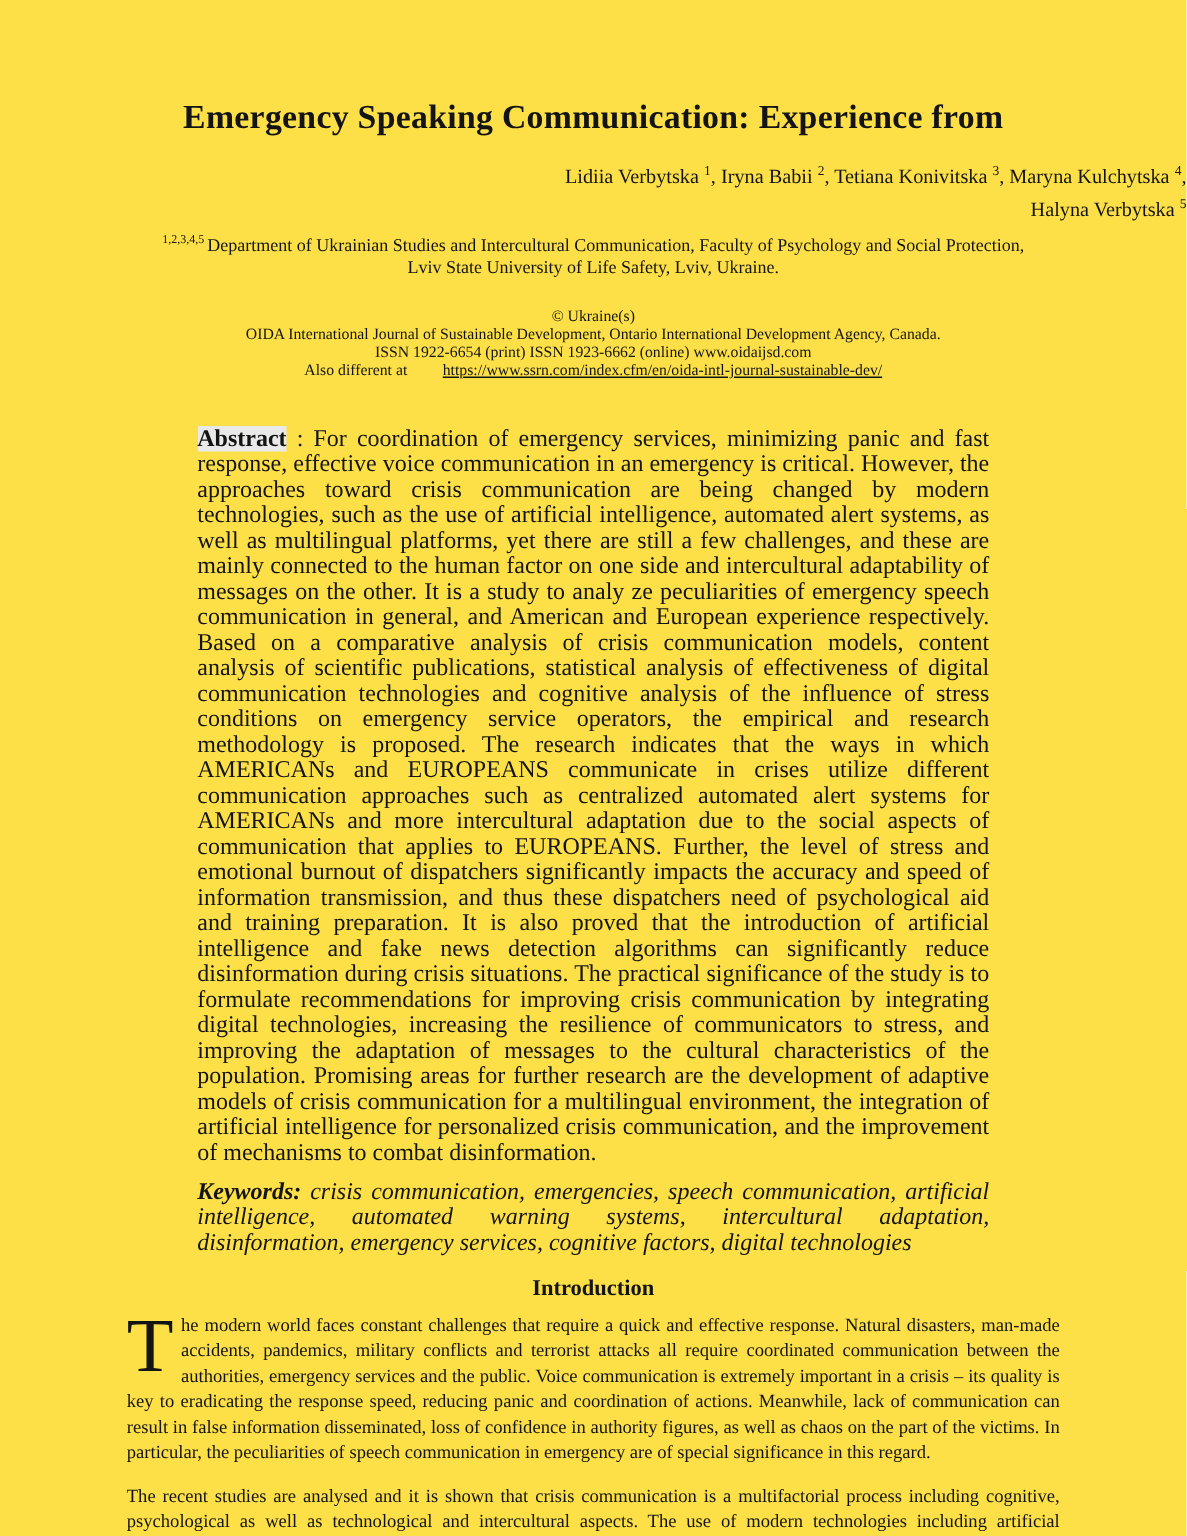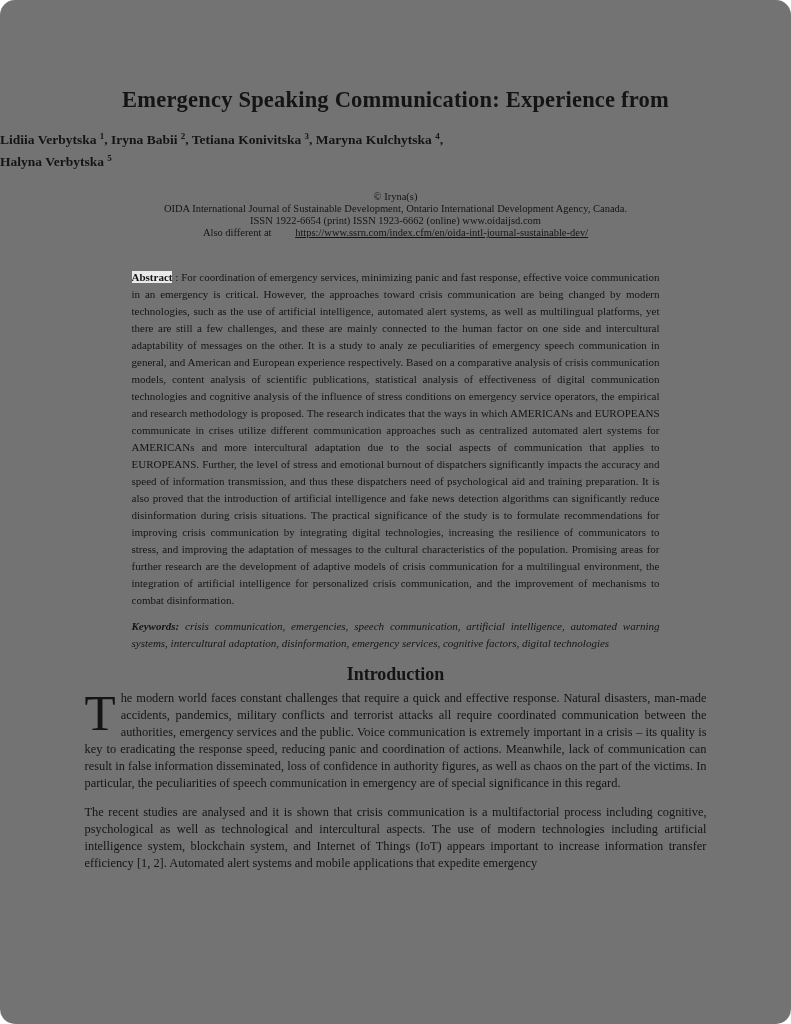--- a/index.html
+++ b/index.html
@@ -1,42 +1,41 @@
 <!DOCTYPE html>
 <html><head>
 <meta charset="utf-8">
 <style>
   html, body { margin: 0; padding: 0; background: #ffffff; }
   .page {
     position: relative;
     width: 791px;
     height: 1024px;
     margin: 0 auto;
-    background: #737373;
+    background: #fde047;
     color: #141414;
     font-family: "Liberation Serif", serif;
     overflow: hidden;
     box-sizing: border-box;
-    padding-top: 86px;
-    border-radius: 15px;
+    padding-top: 64px;
   }
   .title {
     margin: 0 auto;
     text-align: center;
     font-size: 22.5px;
     font-weight: bold;
     line-height: 28px;
     letter-spacing: 0.2px;
   }
   .title .tline { display: block; }
   .authors {
     margin: 12px auto 0 auto;
-    text-align: left;
+    text-align: right;
     font-size: 13.5px;
-    font-weight: bold;
+    font-weight: normal;
     line-height: 18px;
   }
   .authors sup { font-size: 9px; }
   .affiliation {
     width: 586px;
     margin: 3px auto 0 auto;
     text-align: center;
     font-size: 12px;
     line-height: 15px;
   }
@@ -44,30 +43,30 @@
   .pubblock {
     margin: 20px auto 0 auto;
     text-align: center;
     font-size: 10.5px;
     line-height: 12px;
   }
   .link { color: #141414; text-decoration: underline; cursor: pointer; margin-left: 21px; }
   .abstract-block {
     width: 528px;
     margin: 30px auto 0 auto;
-    font-size: 11px;
+    font-size: 16px;
     line-height: 17px;
   }
   .just { text-align: justify; margin: 0; }
   .abs-label { background: #e9e9e9; }
   .keywords { margin-top: 9px; font-style: italic; }
   .section-heading {
     margin: 14px 0 0 0;
     text-align: center;
-    font-size: 18px;
+    font-size: 15px;
     font-weight: bold;
     line-height: 16px;
   }
   .bodytext {
     width: 622px;
     margin: 8px auto 0 auto;
     font-size: 12.4px;
     line-height: 16.9px;
   }
   .dropcap {
@@ -85,23 +84,26 @@
 
   <h1 class="title">
     <span class="tline">Emergency Speaking Communication: Experience from</span>
   </h1>
 
   <div class="authors">
     <span><span>Lidiia Verbytska </span><sup>1</sup><span>, </span></span><span><span>Iryna Babii </span><sup>2</sup><span>, </span></span><span><span>Tetiana Konivitska </span><sup>3</sup><span>, </span></span><span><span>Maryna Kulchytska </span><sup>4</sup><span>,</span></span><br>
     <span><span>Halyna Verbytska </span><sup>5</sup></span>
   </div>
 
+  <div class="affiliation">
+    <sup>1,2,3,4,5 </sup><span>Department of Ukrainian Studies and Intercultural Communication, Faculty of Psychology and Social Protection, Lviv State University of Life Safety, Lviv, Ukraine.</span>
+  </div>
 
   <div class="pubblock">
-    <div>© Iryna(s)</div>
+    <div>© Ukraine(s)</div>
     <div>OIDA International Journal of Sustainable Development, Ontario International Development Agency, Canada.</div>
     <div>ISSN 1922-6654 (print) ISSN 1923-6662 (online) www.oidaijsd.com</div>
     <div><span>Also different at </span><a class="link">https://www.ssrn.com/index.cfm/en/oida-intl-journal-sustainable-dev/</a></div>
   </div>
 
   <div class="abstract-block">
     <p class="just"><span class="abs-label"><b>Abstract</b></span><span> : </span><span>For coordination of emergency services, minimizing panic and fast response, effective voice communication in an emergency is critical. However, the approaches toward crisis communication are being changed by modern technologies, such as the use of artificial intelligence, automated alert systems, as well as multilingual platforms, yet there are still a few challenges, and these are mainly connected to the human factor on one side and intercultural adaptability of messages on the other. It is a study to analy ze peculiarities of emergency speech communication in general, and American and European experience respectively. Based on a comparative analysis of crisis communication models, content analysis of scientific publications, statistical analysis of effectiveness of digital communication technologies and cognitive analysis of the influence of stress conditions on emergency service operators, the empirical and research methodology is proposed. The research indicates that the ways in which AMERICANs and EUROPEANS communicate in crises utilize different communication approaches such as centralized automated alert systems for AMERICANs and more intercultural adaptation due to the social aspects of communication that applies to EUROPEANS. Further, the level of stress and emotional burnout of dispatchers significantly impacts the accuracy and speed of information transmission, and thus these dispatchers need of psychological aid and training preparation. It is also proved that the introduction of artificial intelligence and fake news detection algorithms can significantly reduce disinformation during crisis situations. The practical significance of the study is to formulate recommendations for improving crisis communication by integrating digital technologies, increasing the resilience of communicators to stress, and improving the adaptation of messages to the cultural characteristics of the population. Promising areas for further research are the development of adaptive models of crisis communication for a multilingual environment, the integration of artificial intelligence for personalized crisis communication, and the improvement of mechanisms to combat disinformation.</span></p>
     <p class="just keywords"><b>Keywords:</b><span> crisis communication, emergencies, speech communication, artificial intelligence, automated warning systems, intercultural adaptation, disinformation, emergency services, cognitive factors, digital technologies</span></p>
   </div>
 

